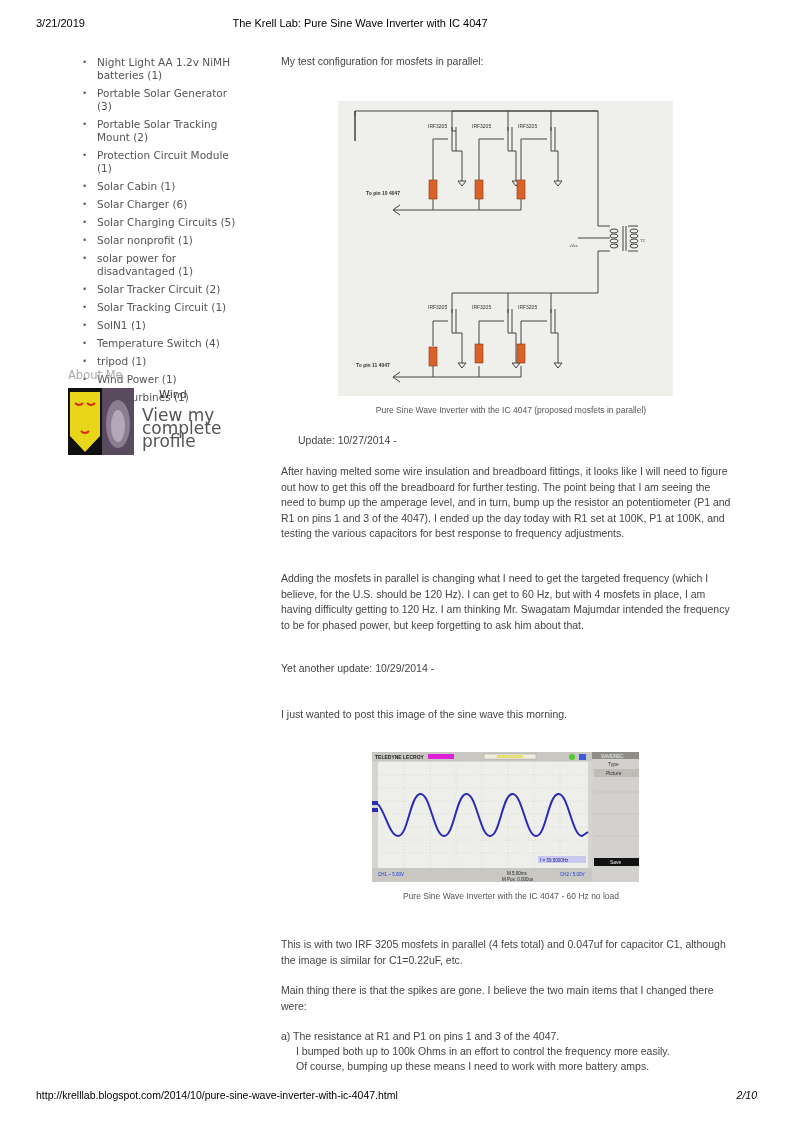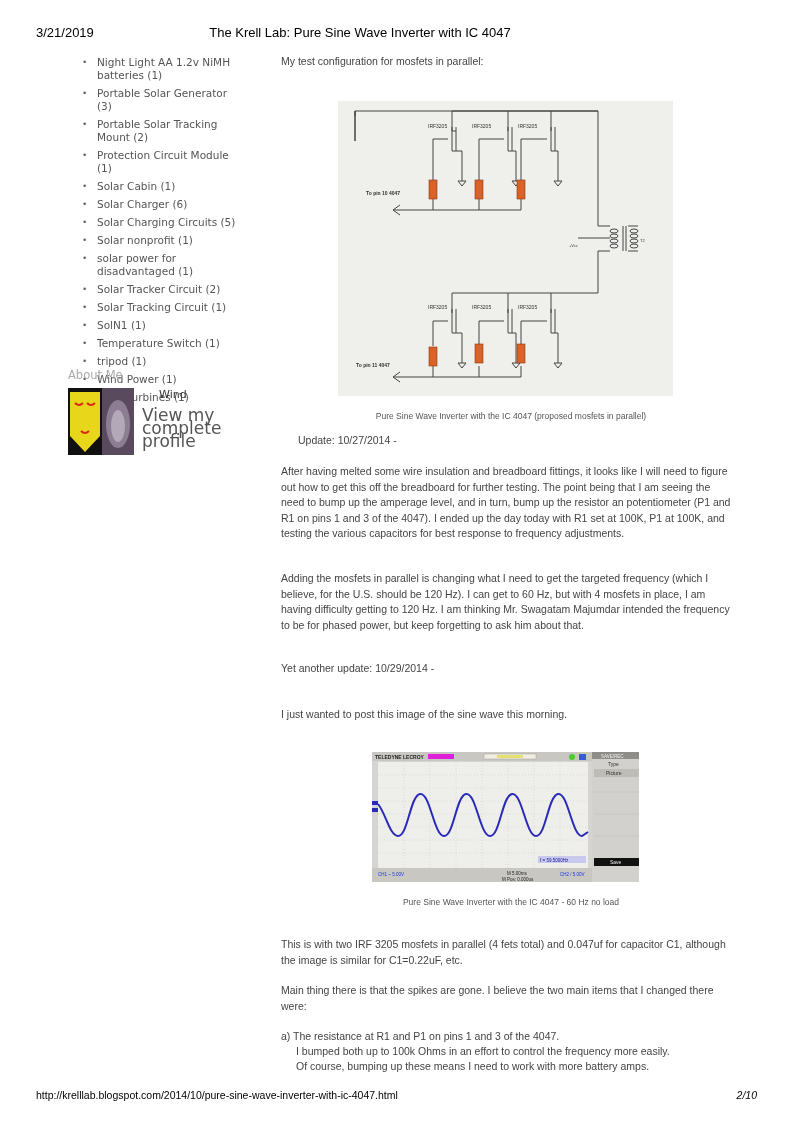--- a/index.html
+++ b/index.html
@@ -1,19 +1,19 @@
 <!DOCTYPE html>
 <html><head>
   <meta charset="utf-8">
   <style>
     html, body { margin: 0; padding: 0; background: #ffffff; }
     body { width: 793px; height: 1122px; position: relative; overflow: hidden;
            font-family: "Liberation Sans", sans-serif; color: #222; }
-    .print-header { position: absolute; top: 25px; left: 0; width: 793px; height: 14px;
-                    font-size: 13px; color: #000; }
+    .print-header { position: absolute; top: 17px; left: 0; width: 793px; height: 14px;
+                    font-size: 11px; color: #000; }
     .print-header .date { position: absolute; left: 36px; }
     .print-header .title { position: absolute; left: 0; width: 720px; text-align: center; }
     .print-footer { position: absolute; top: 1089px; left: 0; width: 793px; font-size: 10.5px; color: #000; }
     .print-footer .url { position: absolute; left: 36px; }
     .print-footer .page { position: absolute; right: 36px; font-style: italic; }
 
     .sidebar { position: absolute; left: 64px; top: 40px; width: 190px;
                font-family: "DejaVu Sans", sans-serif; font-size: 10.5px; color: #555; }
     .sidebar ul { margin: 16px; padding: 0; list-style: none; }
     .sidebar li { position: relative; padding-left: 17px; line-height: 13px; margin-bottom: 5px; }
@@ -23,21 +23,21 @@
     .about-title { position: absolute; left: 68px; top: 368px; font-family: "DejaVu Sans", sans-serif;
                    font-size: 11.5px; color: #aaa; }
     .avatar { position: absolute; left: 68px; top: 388px; width: 66px; height: 67px; background: #111; overflow: hidden; }
     .profile-name { position: absolute; left: 159px; top: 388px; font-family: "DejaVu Sans", sans-serif;
                     font-size: 11px; color: #333; }
     .profile-link { position: absolute; left: 142px; top: 409px; width: 110px; font-family: "DejaVu Sans", sans-serif;
                     font-size: 17px; color: #555; line-height: 13px; cursor: pointer; }
 
     .main { position: absolute; left: 281px; top: 0; width: 460px; font-size: 10.5px; color: #444; line-height: 15.5px; }
     .main p { margin: 0; position: absolute; left: 0; width: 455px; }
-    .caption { position: absolute; font-size: 8.5px; color: #555; text-align: center; width: 460px; left: 0; margin-top: 6px; }
+    .caption { position: absolute; font-size: 8.5px; color: #555; text-align: center; width: 460px; left: 0; }
 
     .figure1 { position: absolute; left: 338px; top: 101px; width: 335px; height: 295px; background: #efefec; }
     .figure2 { position: absolute; left: 372px; top: 752px; width: 267px; height: 130px; background: #d9d9d6; }
   </style>
 </head>
 <body>
 
 <div class="print-header">
   <span class="date">3/21/2019</span>
   <span class="title">The Krell Lab: Pure Sine Wave Inverter with IC 4047</span>
@@ -50,21 +50,21 @@
     <li><span class="link">Portable Solar Tracking Mount (2)</span></li>
     <li><span class="link">Protection Circuit Module (1)</span></li>
     <li><span class="link">Solar Cabin (1)</span></li>
     <li><span class="link">Solar Charger (6)</span></li>
     <li><span class="link">Solar Charging Circuits (5)</span></li>
     <li><span class="link">Solar nonprofit (1)</span></li>
     <li><span class="link">solar power for disadvantaged (1)</span></li>
     <li><span class="link">Solar Tracker Circuit (2)</span></li>
     <li><span class="link">Solar Tracking Circuit (1)</span></li>
     <li><span class="link">SolN1 (1)</span></li>
-    <li><span class="link">Temperature Switch (1)</span></li>
+    <li><span class="link">Temperature Switch (4)</span></li>
     <li><span class="link">tripod (1)</span></li>
     <li><span class="link">Wind Power (1)</span></li>
     <li><span class="link">Wind Turbines (1)</span></li>
   </ul>
 </div>
 
 <div class="about-title">About Me</div>
 <div class="avatar">
   <svg width="66" height="67" viewBox="0 0 66 67">
     <rect x="0" y="0" width="66" height="67" fill="#101010"></rect>

